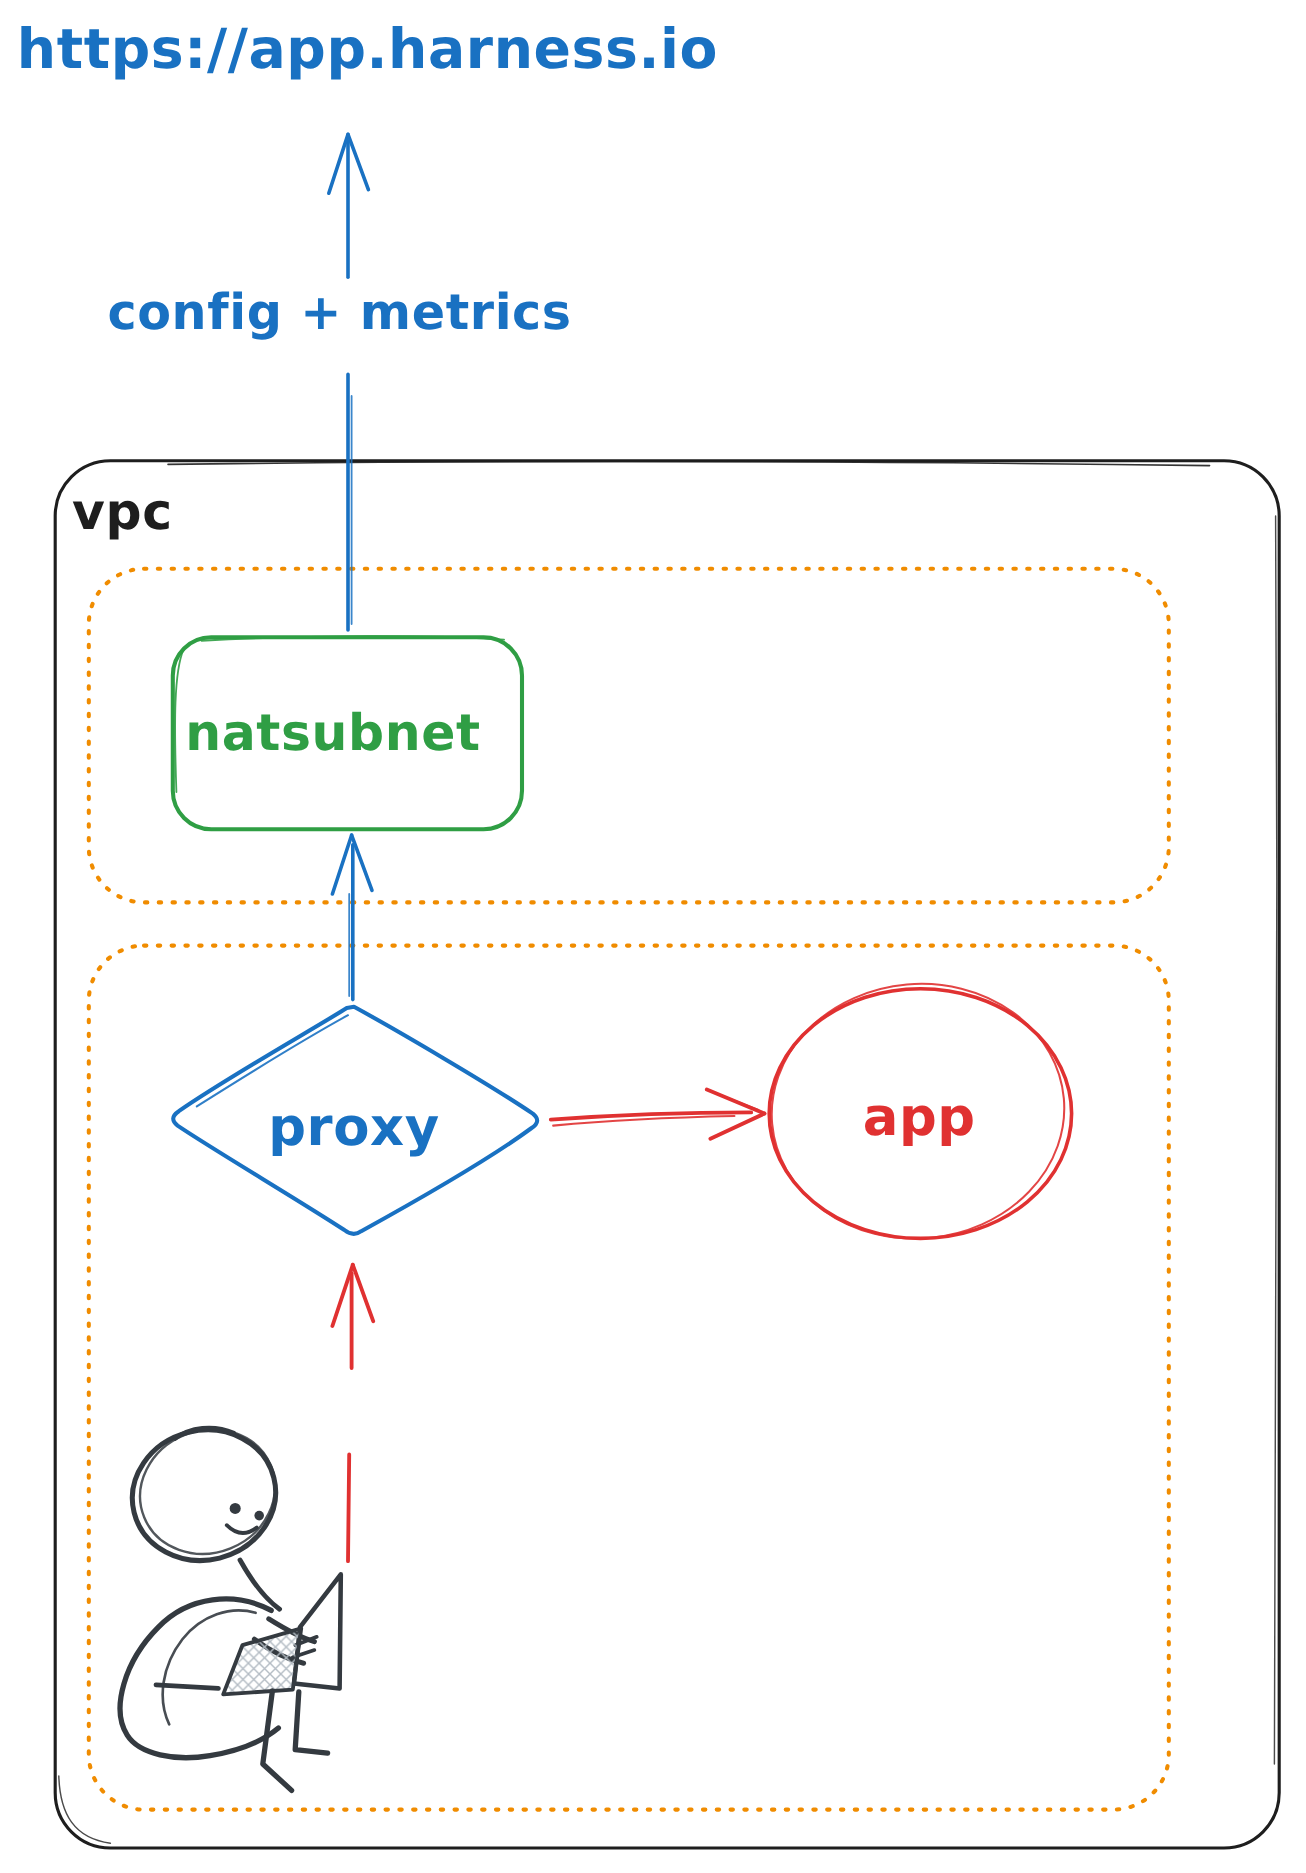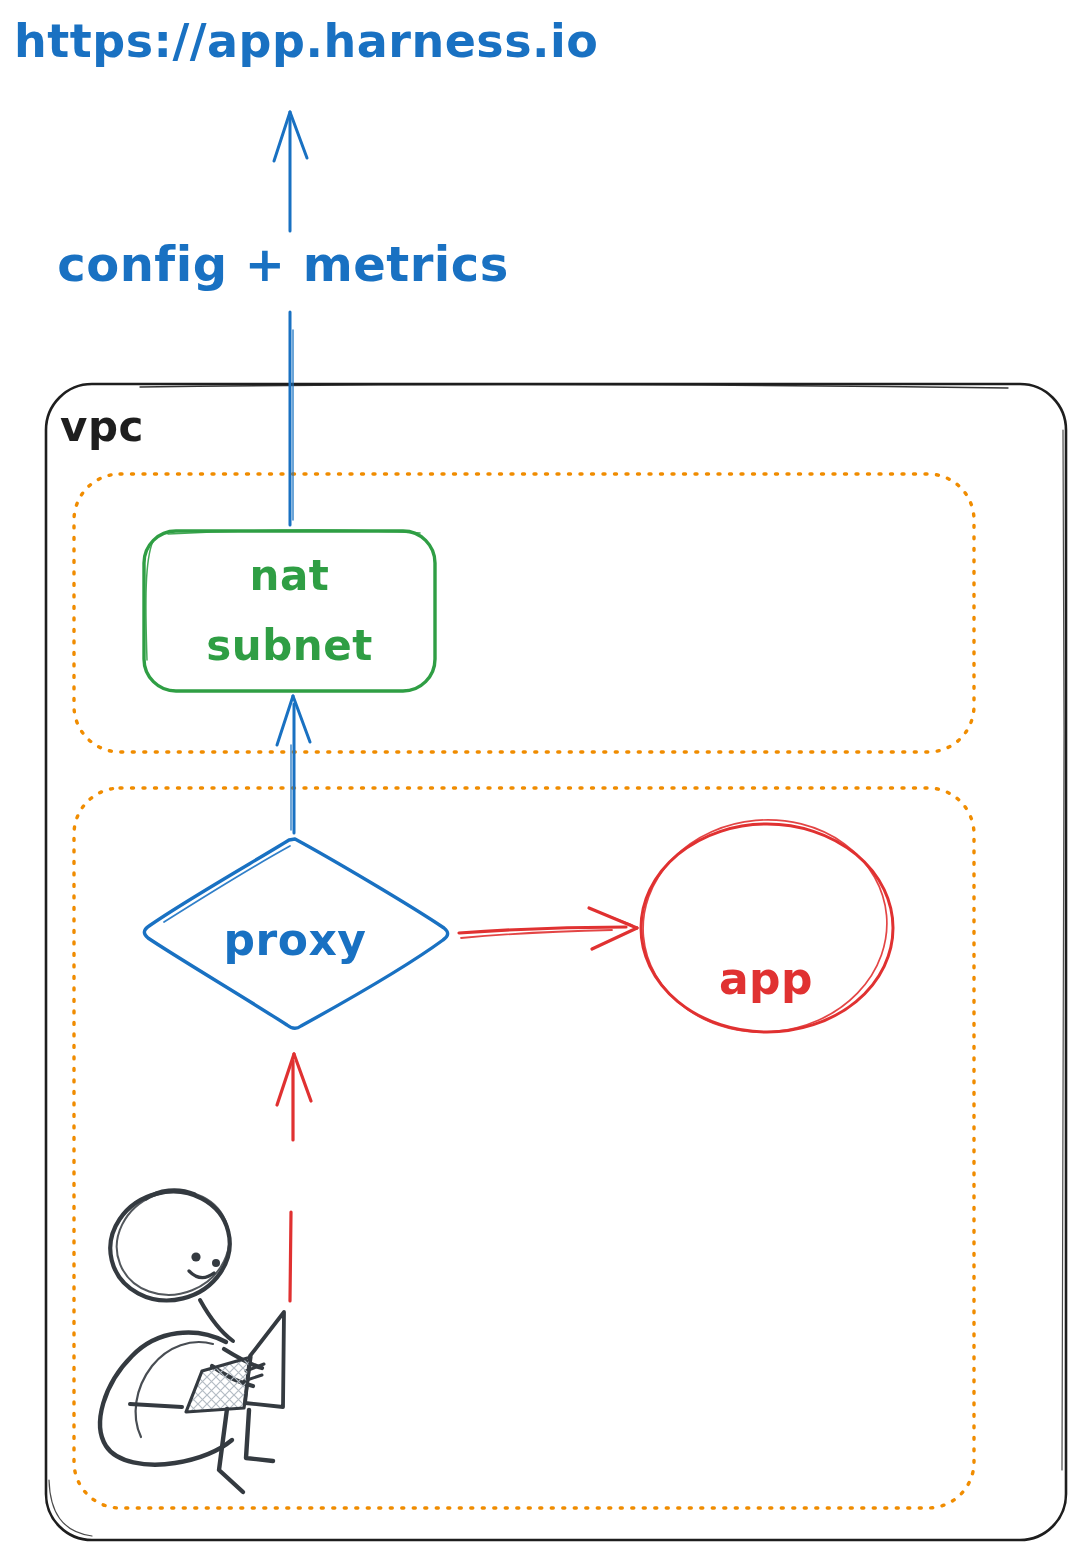--- a/index.html
+++ b/index.html
@@ -17,26 +17,26 @@
   .s-red{stroke:var(--c-red,#e03131);}
   .s-ink{stroke:var(--c-ink,#1e1e1e);}
   .s-fig{stroke:var(--c-figure,#343a40);}
   .f-fig{fill:var(--c-figure,#343a40);stroke:none;}
   .dotted{stroke-width:3.4;stroke-dasharray:2 9.5;}
   .label{position:absolute;font-weight:bold;white-space:nowrap;letter-spacing:.5px;}
   .ctr{transform:translateX(-50%);}
   .t-blue{color:var(--c-blue,#1971c2);}
   .t-green{color:var(--c-green,#2f9e44);}
   .t-orange{color:var(--c-orange,#f08c00);}
-  .t-red{color:var(--c-red,#e03131);margin-top:47px;}
+  .t-red{color:var(--c-red,#e03131);}
   .t-ink{color:var(--c-ink,#1e1e1e);}
   #lbl-url{left:14px;top:14px;font-size:46px;}
-  #lbl-config{left:283px;top:236px;font-size:48px;text-align:right;}
+  #lbl-config{left:283px;top:236px;font-size:41px;text-align:right;}
   #lbl-vpc{left:60px;top:402px;font-size:42px;}
-  #lbl-nat{left:144px;top:531px;width:291px;height:160px;display:flex;flex-direction:column;
+  #lbl-nat{left:132px;top:531px;width:291px;height:160px;display:flex;flex-direction:row;
            align-items:center;justify-content:center;font-size:42px;line-height:70px;
            font-weight:bold;position:absolute;}
   #lbl-public{left:759px;top:676px;font-size:44px;}
   #lbl-proxy{left:295px;top:914px;font-size:44px;text-align:right;}
   #lbl-app{left:766px;top:906px;font-size:44px;}
   #lbl-traffic{left:288px;top:1138px;font-size:44px;}
   #lbl-private{left:745px;top:1422px;font-size:46px;}
 </style>
 </head>
 <body>

